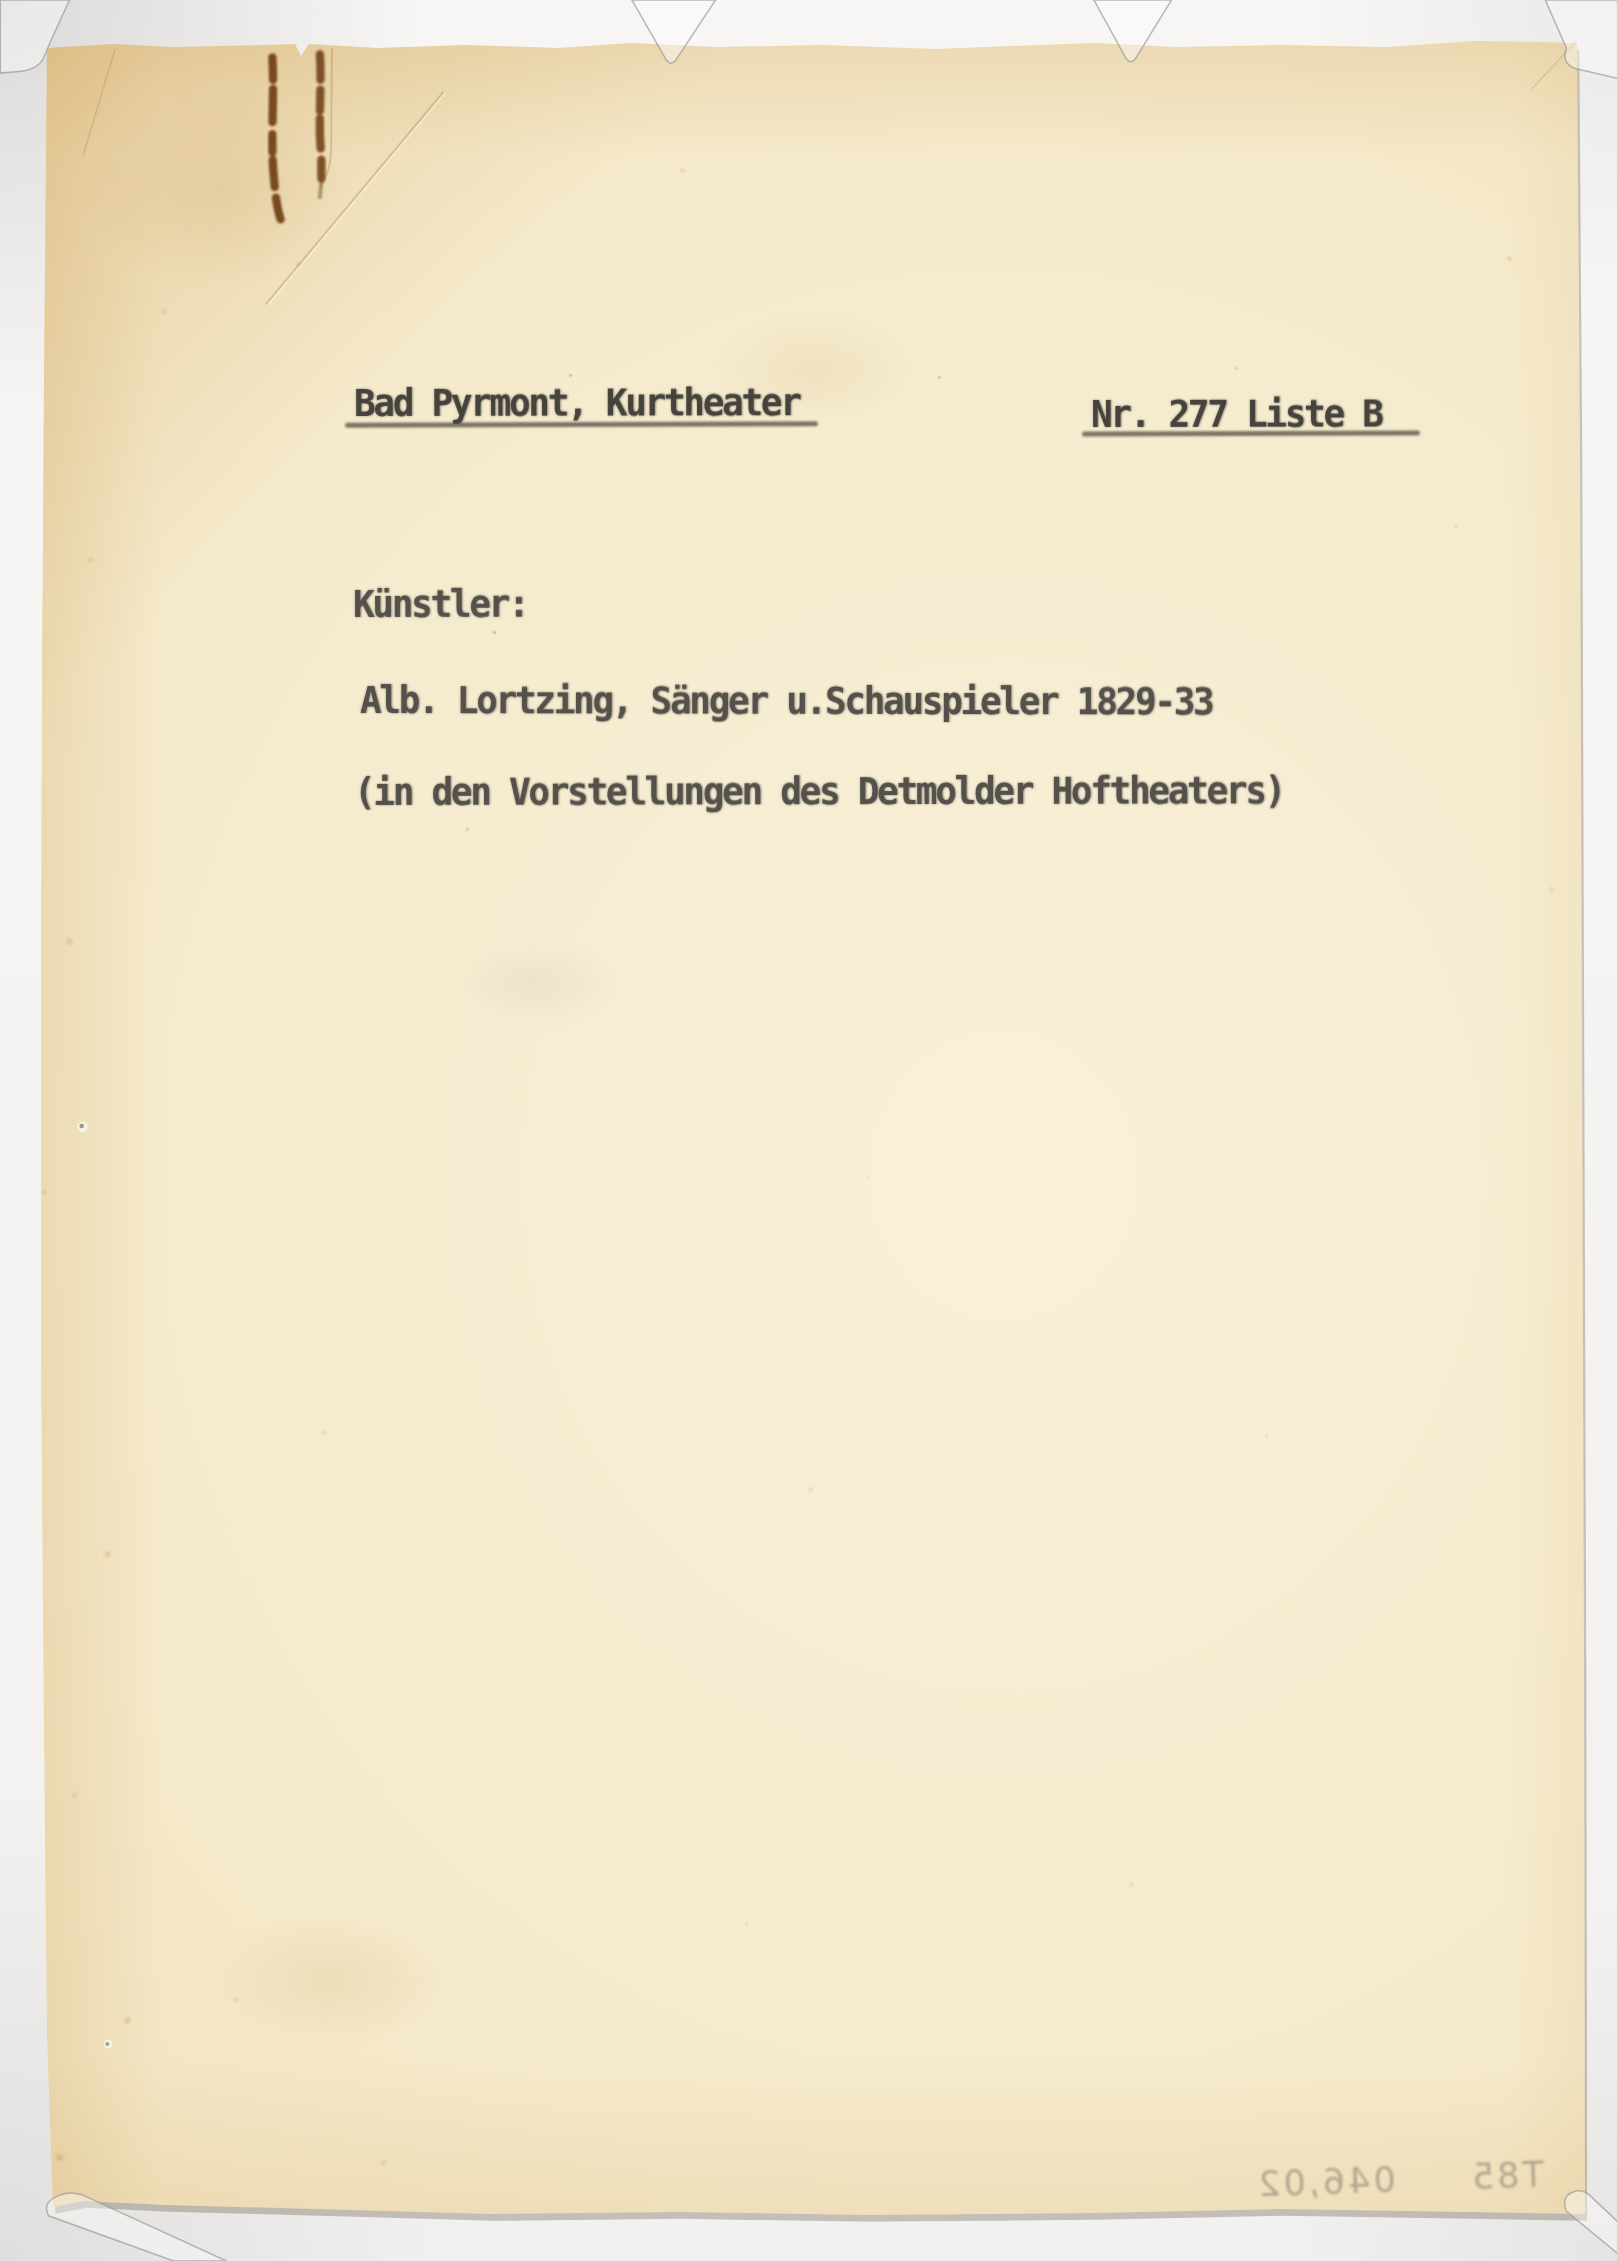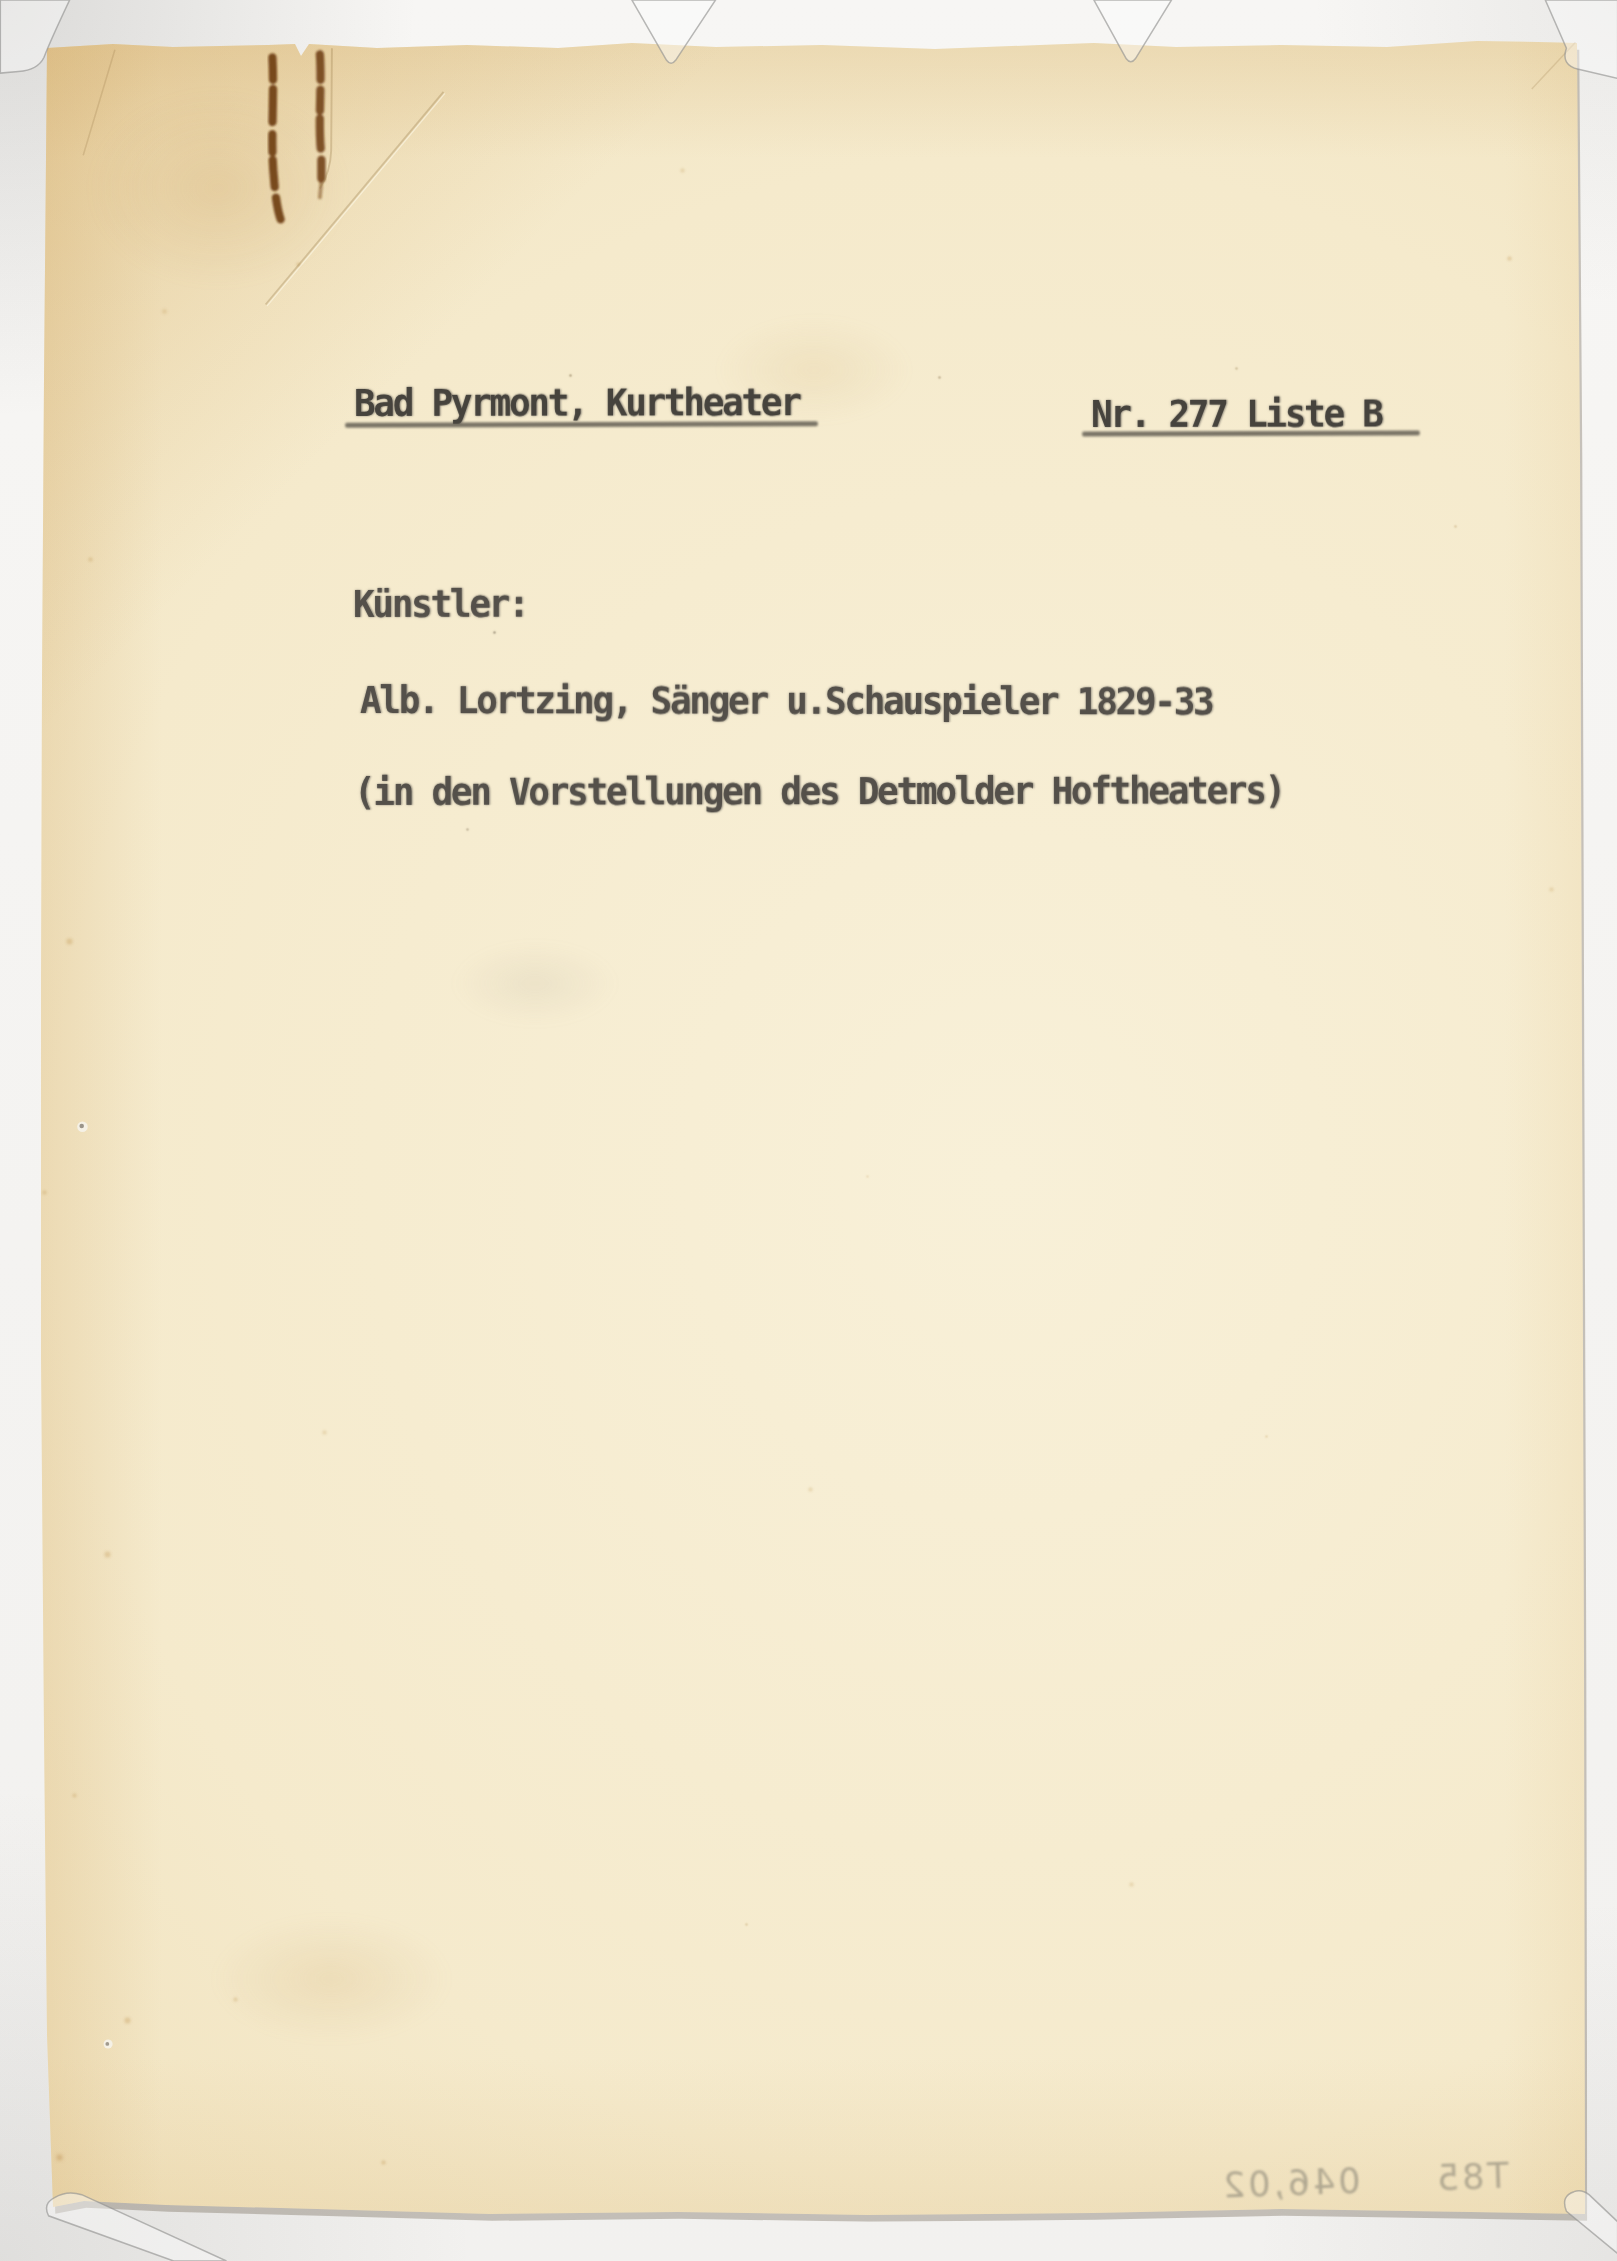--- a/index.html
+++ b/index.html
@@ -17,21 +17,20 @@
     clip-path: polygon(
       47px 48px, 113px 44px, 173px 47px, 268px 45px, 295px 44px, 301px 56px, 309px 44px,
       377px 48px, 467px 45px, 558px 48px, 632px 43px, 716px 47px, 822px 45px, 935px 49px,
       1040px 45px, 1094px 43px, 1176px 47px, 1281px 45px, 1387px 47px, 1477px 41px,
       1538px 42px, 1577px 43px,
       1580px 452px, 1582px 1055px, 1584px 1658px, 1585px 2214px,
       1470px 2212px, 1281px 2209px, 1093px 2213px, 867px 2215px, 678px 2212px,
       490px 2214px, 317px 2209px, 166px 2205px, 84px 2201px, 53px 2207px,
       47px 2035px, 44px 1734px, 41px 1357px, 41px 980px, 42px 678px, 44px 377px
     );
-    text-align: right;
   }
   .paper-shadow{
     position:absolute;inset:0;background:rgba(95,85,65,0.32);
     filter:blur(7.5px);transform:translate(2.3px,6.8px);
   }
   .paper{
     position:absolute;inset:0;
     background:
       linear-gradient(135deg, rgba(208,164,94,0.38) 0%, rgba(208,164,94,0) 20%),
       linear-gradient(90deg, rgba(206,166,100,0.32) 0%, rgba(206,166,100,0) 10%),

